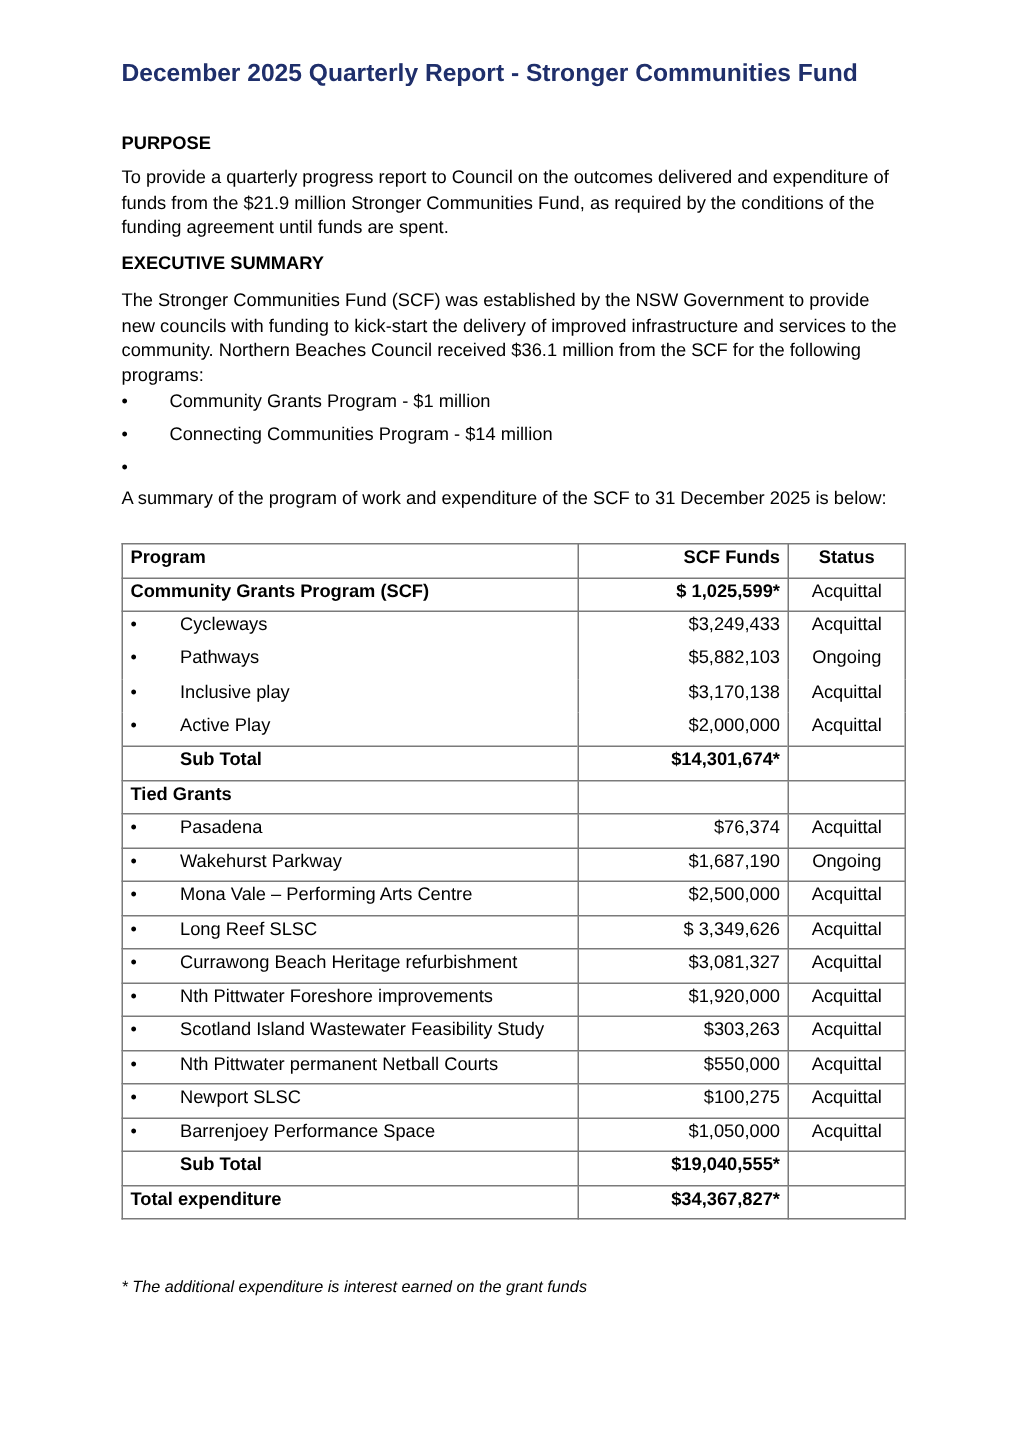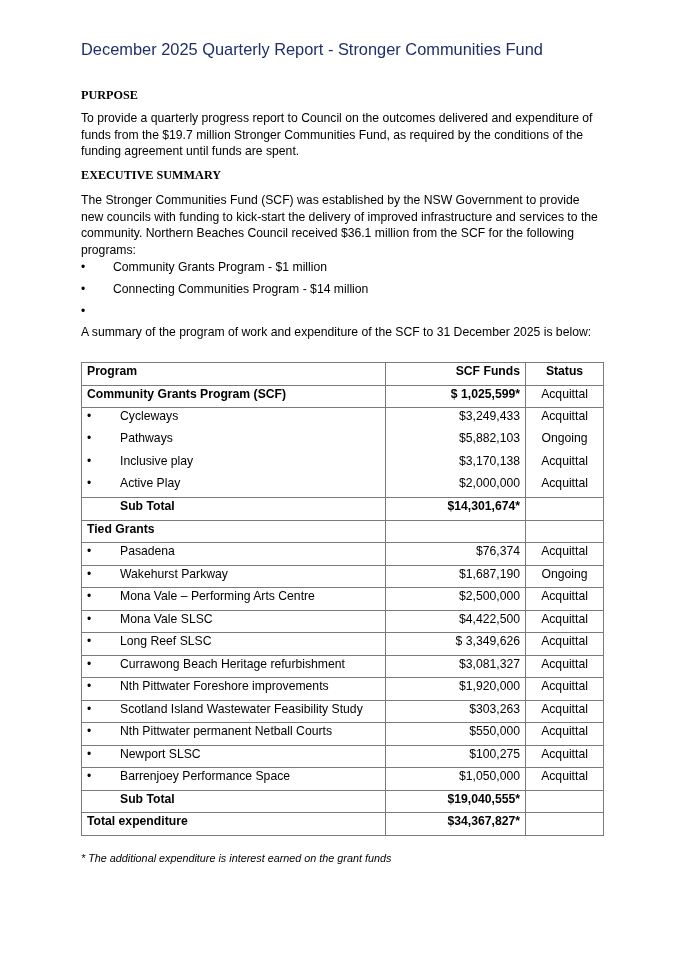--- a/index.html
+++ b/index.html
@@ -3,23 +3,23 @@
 <meta charset="utf-8">
 <style>
   html, body { margin: 0; padding: 0; background: #ffffff; }
   body {
     width: 675px; height: 954px; position: relative; overflow: hidden;
     font-family: "Liberation Sans", sans-serif; color: #000;
   }
   .page { position: absolute; left: 81px; top: 0; width: 523px; }
   h1 {
     position: absolute; left: 0; top: 40px; margin: 0;
-    font-size: 16.4px; font-weight: normal; color: #1f2f6b; white-space: nowrap;
+    font-size: 16.4px; font-weight: bold; color: #1f2f6b; white-space: nowrap;
   }
-  .h2 { position: absolute; left: 0; margin: 0; font-size: 12.2px; font-weight: bold; font-family: Liberation Serif, serif; }
+  .h2 { position: absolute; left: 0; margin: 0; font-size: 12.2px; font-weight: bold; }
   .para { position: absolute; left: 0; width: 520px; margin: 0; font-size: 12.2px; line-height: 16.6px; }
   .bullets { position: absolute; left: 0; margin: 0; padding: 0; list-style: none; font-size: 12.2px; }
   .bullets li { height: 22px; display: flex; align-items: flex-start; }
   .bullets .dot { width: 32px; font-size: 12px; }
   table {
     position: absolute; left: 0; top: 362px; width: 523px;
     border-collapse: collapse; font-size: 12.2px; border-radius: 25px;
   }
   td { border: 1px solid #7a7a7a; padding: 0 5px; vertical-align: top; line-height: 16px; }
   td.funds { text-align: right; width: 129px; }
@@ -31,21 +31,21 @@
   .indent { padding-left: 38px; font-weight: bold; }
   .foot { position: absolute; left: 0; top: 852px; font-size: 10.8px; font-style: italic; margin: 0; }
 </style>
 </head>
 <body>
 
 <div class="page">
   <h1>December 2025 Quarterly Report - Stronger Communities Fund</h1>
 
   <p class="h2" style="top:88px">PURPOSE</p>
-  <p class="para" style="top:110px">To provide a quarterly progress report to Council on the outcomes delivered and expenditure of funds from the $19.7 million Stronger Communities Fund, as required by the conditions of the funding agreement until funds are spent.</p>
+  <p class="para" style="top:110px">To provide a quarterly progress report to Council on the outcomes delivered and expenditure of funds from the $21.9 million Stronger Communities Fund, as required by the conditions of the funding agreement until funds are spent.</p>
 
   <p class="h2" style="top:168px">EXECUTIVE SUMMARY</p>
   <p class="para" style="top:192px">The Stronger Communities Fund (SCF) was established by the NSW Government to provide new councils with funding to kick-start the delivery of improved infrastructure and services to the community. Northern Beaches Council received $36.1 million from the SCF for the following programs:</p>
 
   <ul class="bullets" style="top:260px">
     <li>
         <span class="dot">•</span>
         <span>Community Grants Program - $1 million</span>
       </li>
     <li>
@@ -110,25 +110,20 @@
           <td><span class="item-dot">•</span><span>Wakehurst Parkway</span></td>
           <td class="funds">$1,687,190</td>
           <td class="status">Ongoing</td>
         </tr>
         <tr>
           <td><span class="item-dot">•</span><span>Mona Vale – Performing Arts Centre</span></td>
           <td class="funds">$2,500,000</td>
           <td class="status">Acquittal</td>
         </tr>
         <tr>
-          <td><span class="item-dot">•</span><span>Mona Vale SLSC</span></td>
-          <td class="funds">$4,422,500</td>
-          <td class="status">Acquittal</td>
-        </tr>
-        <tr>
           <td><span class="item-dot">•</span><span>Long Reef SLSC</span></td>
           <td class="funds">$ 3,349,626</td>
           <td class="status">Acquittal</td>
         </tr>
         <tr>
           <td><span class="item-dot">•</span><span>Currawong Beach Heritage refurbishment</span></td>
           <td class="funds">$3,081,327</td>
           <td class="status">Acquittal</td>
         </tr>
         <tr>

